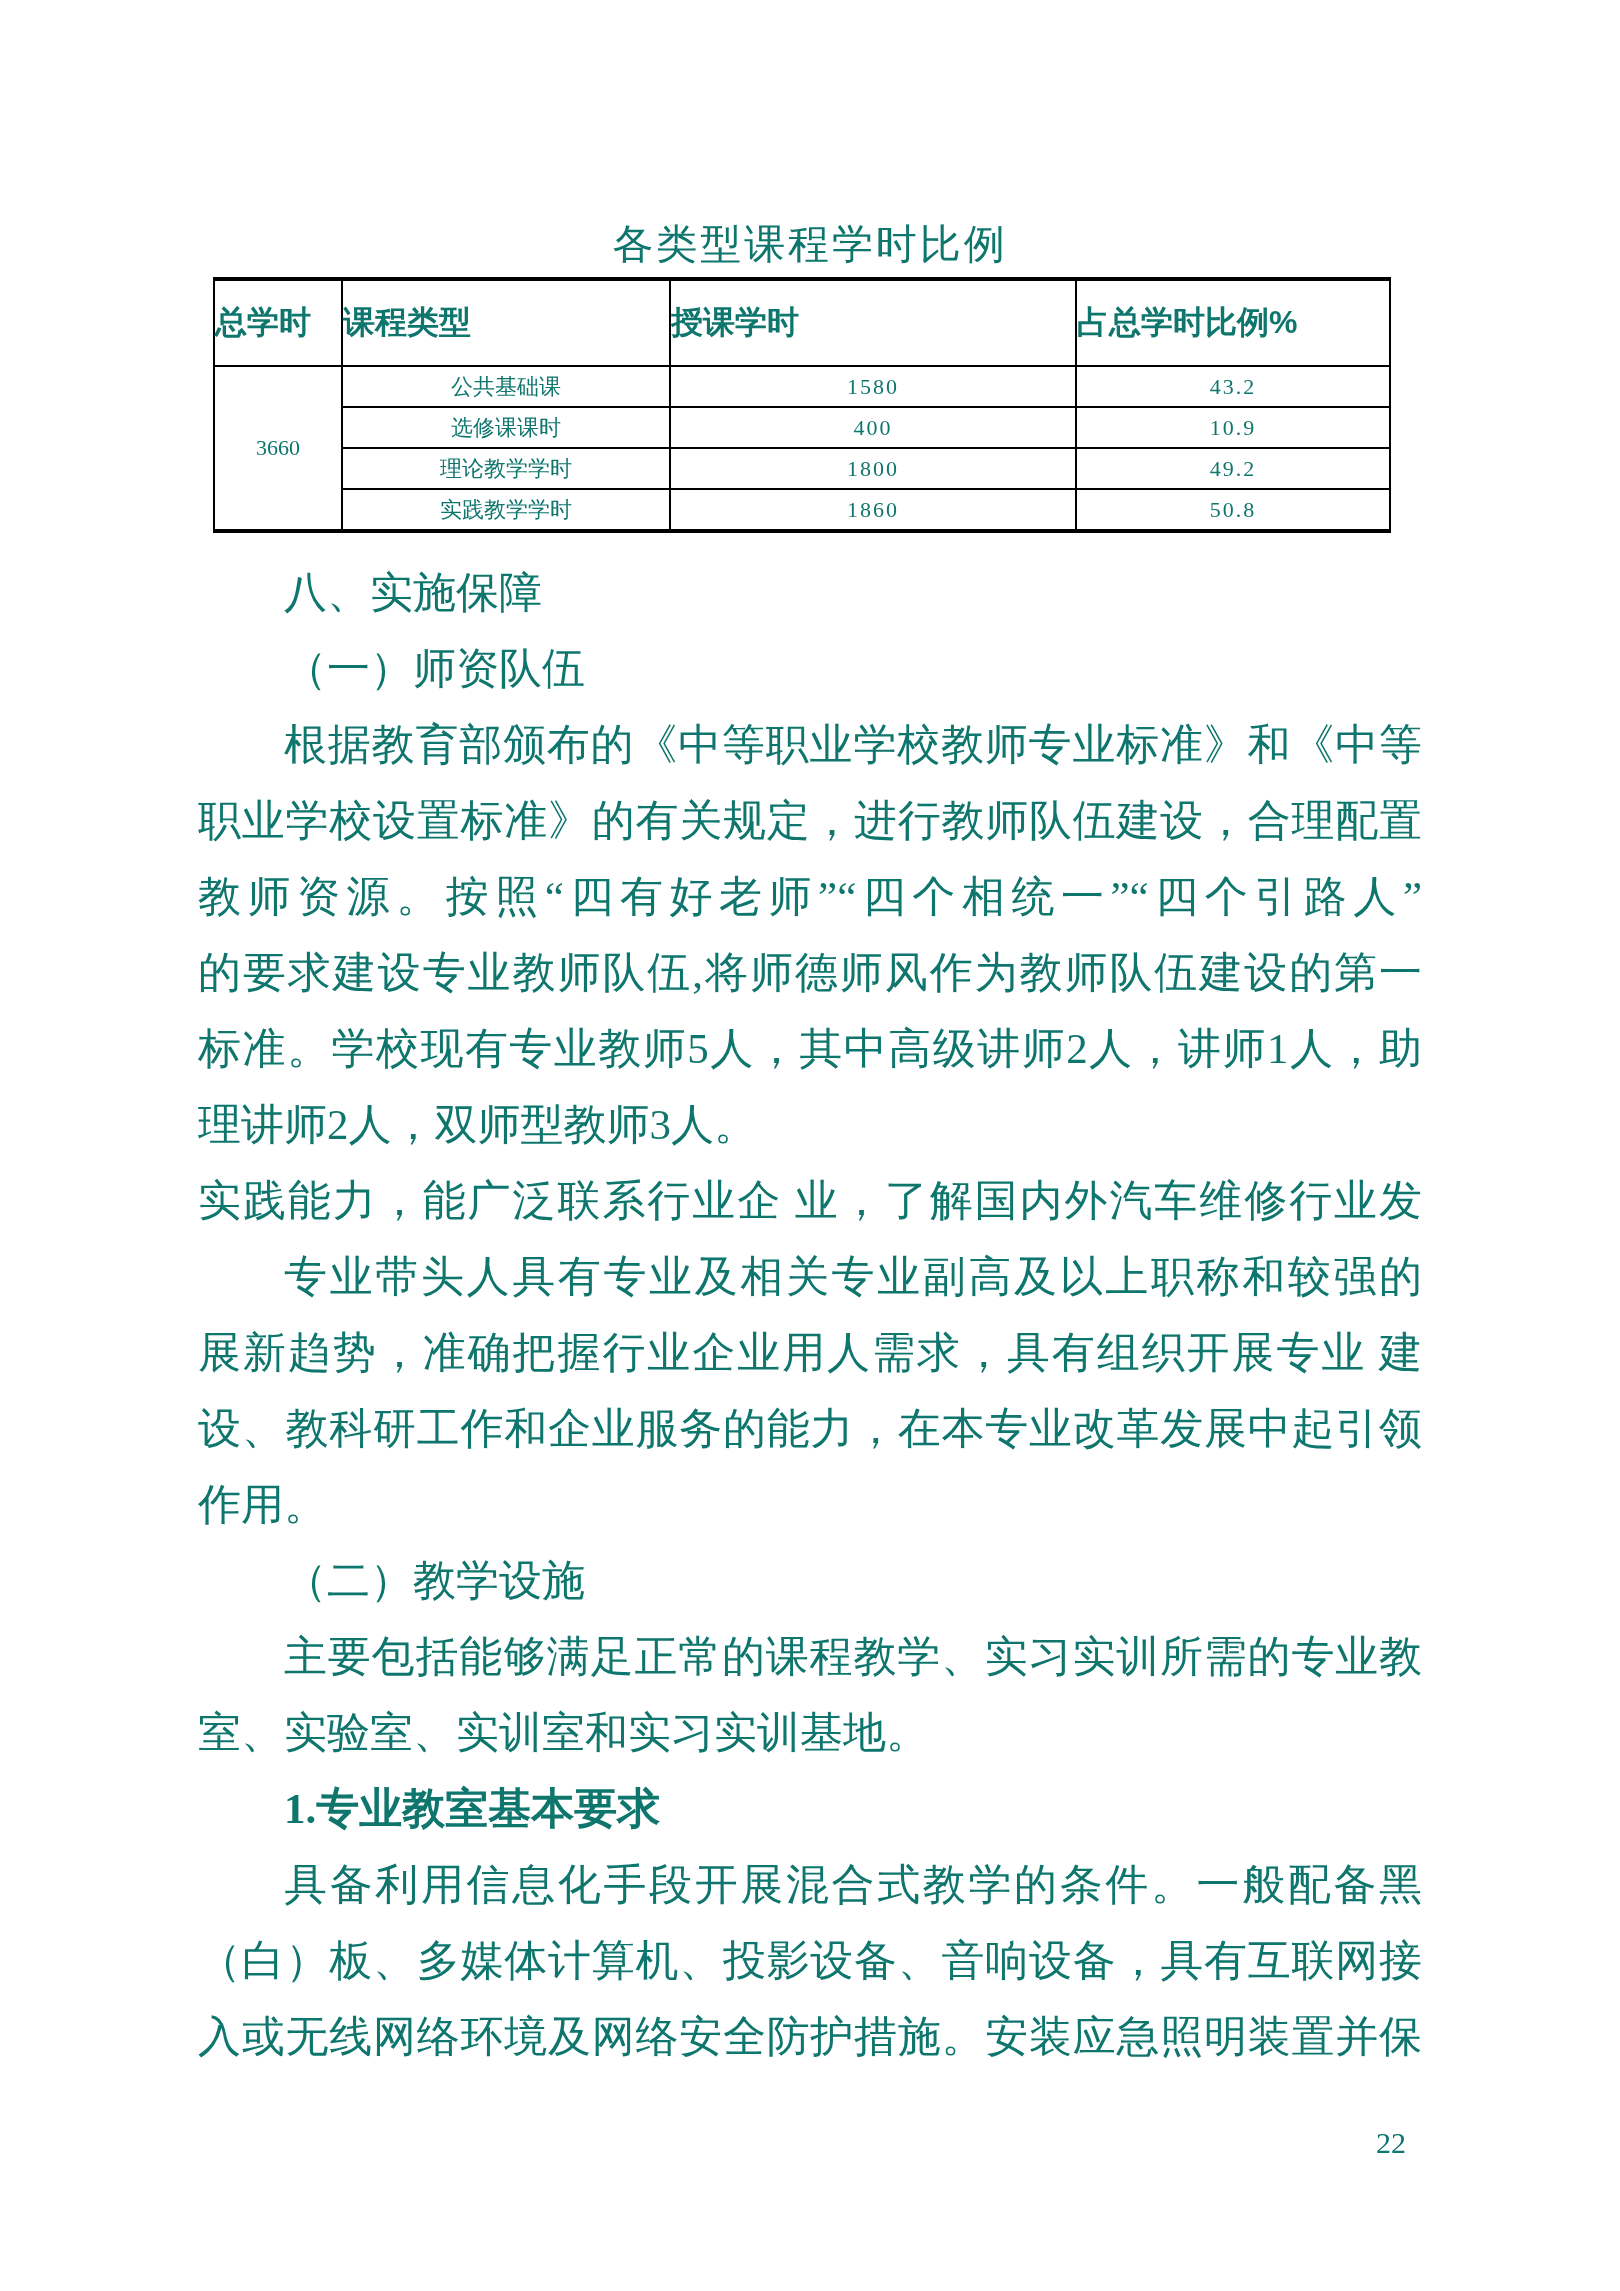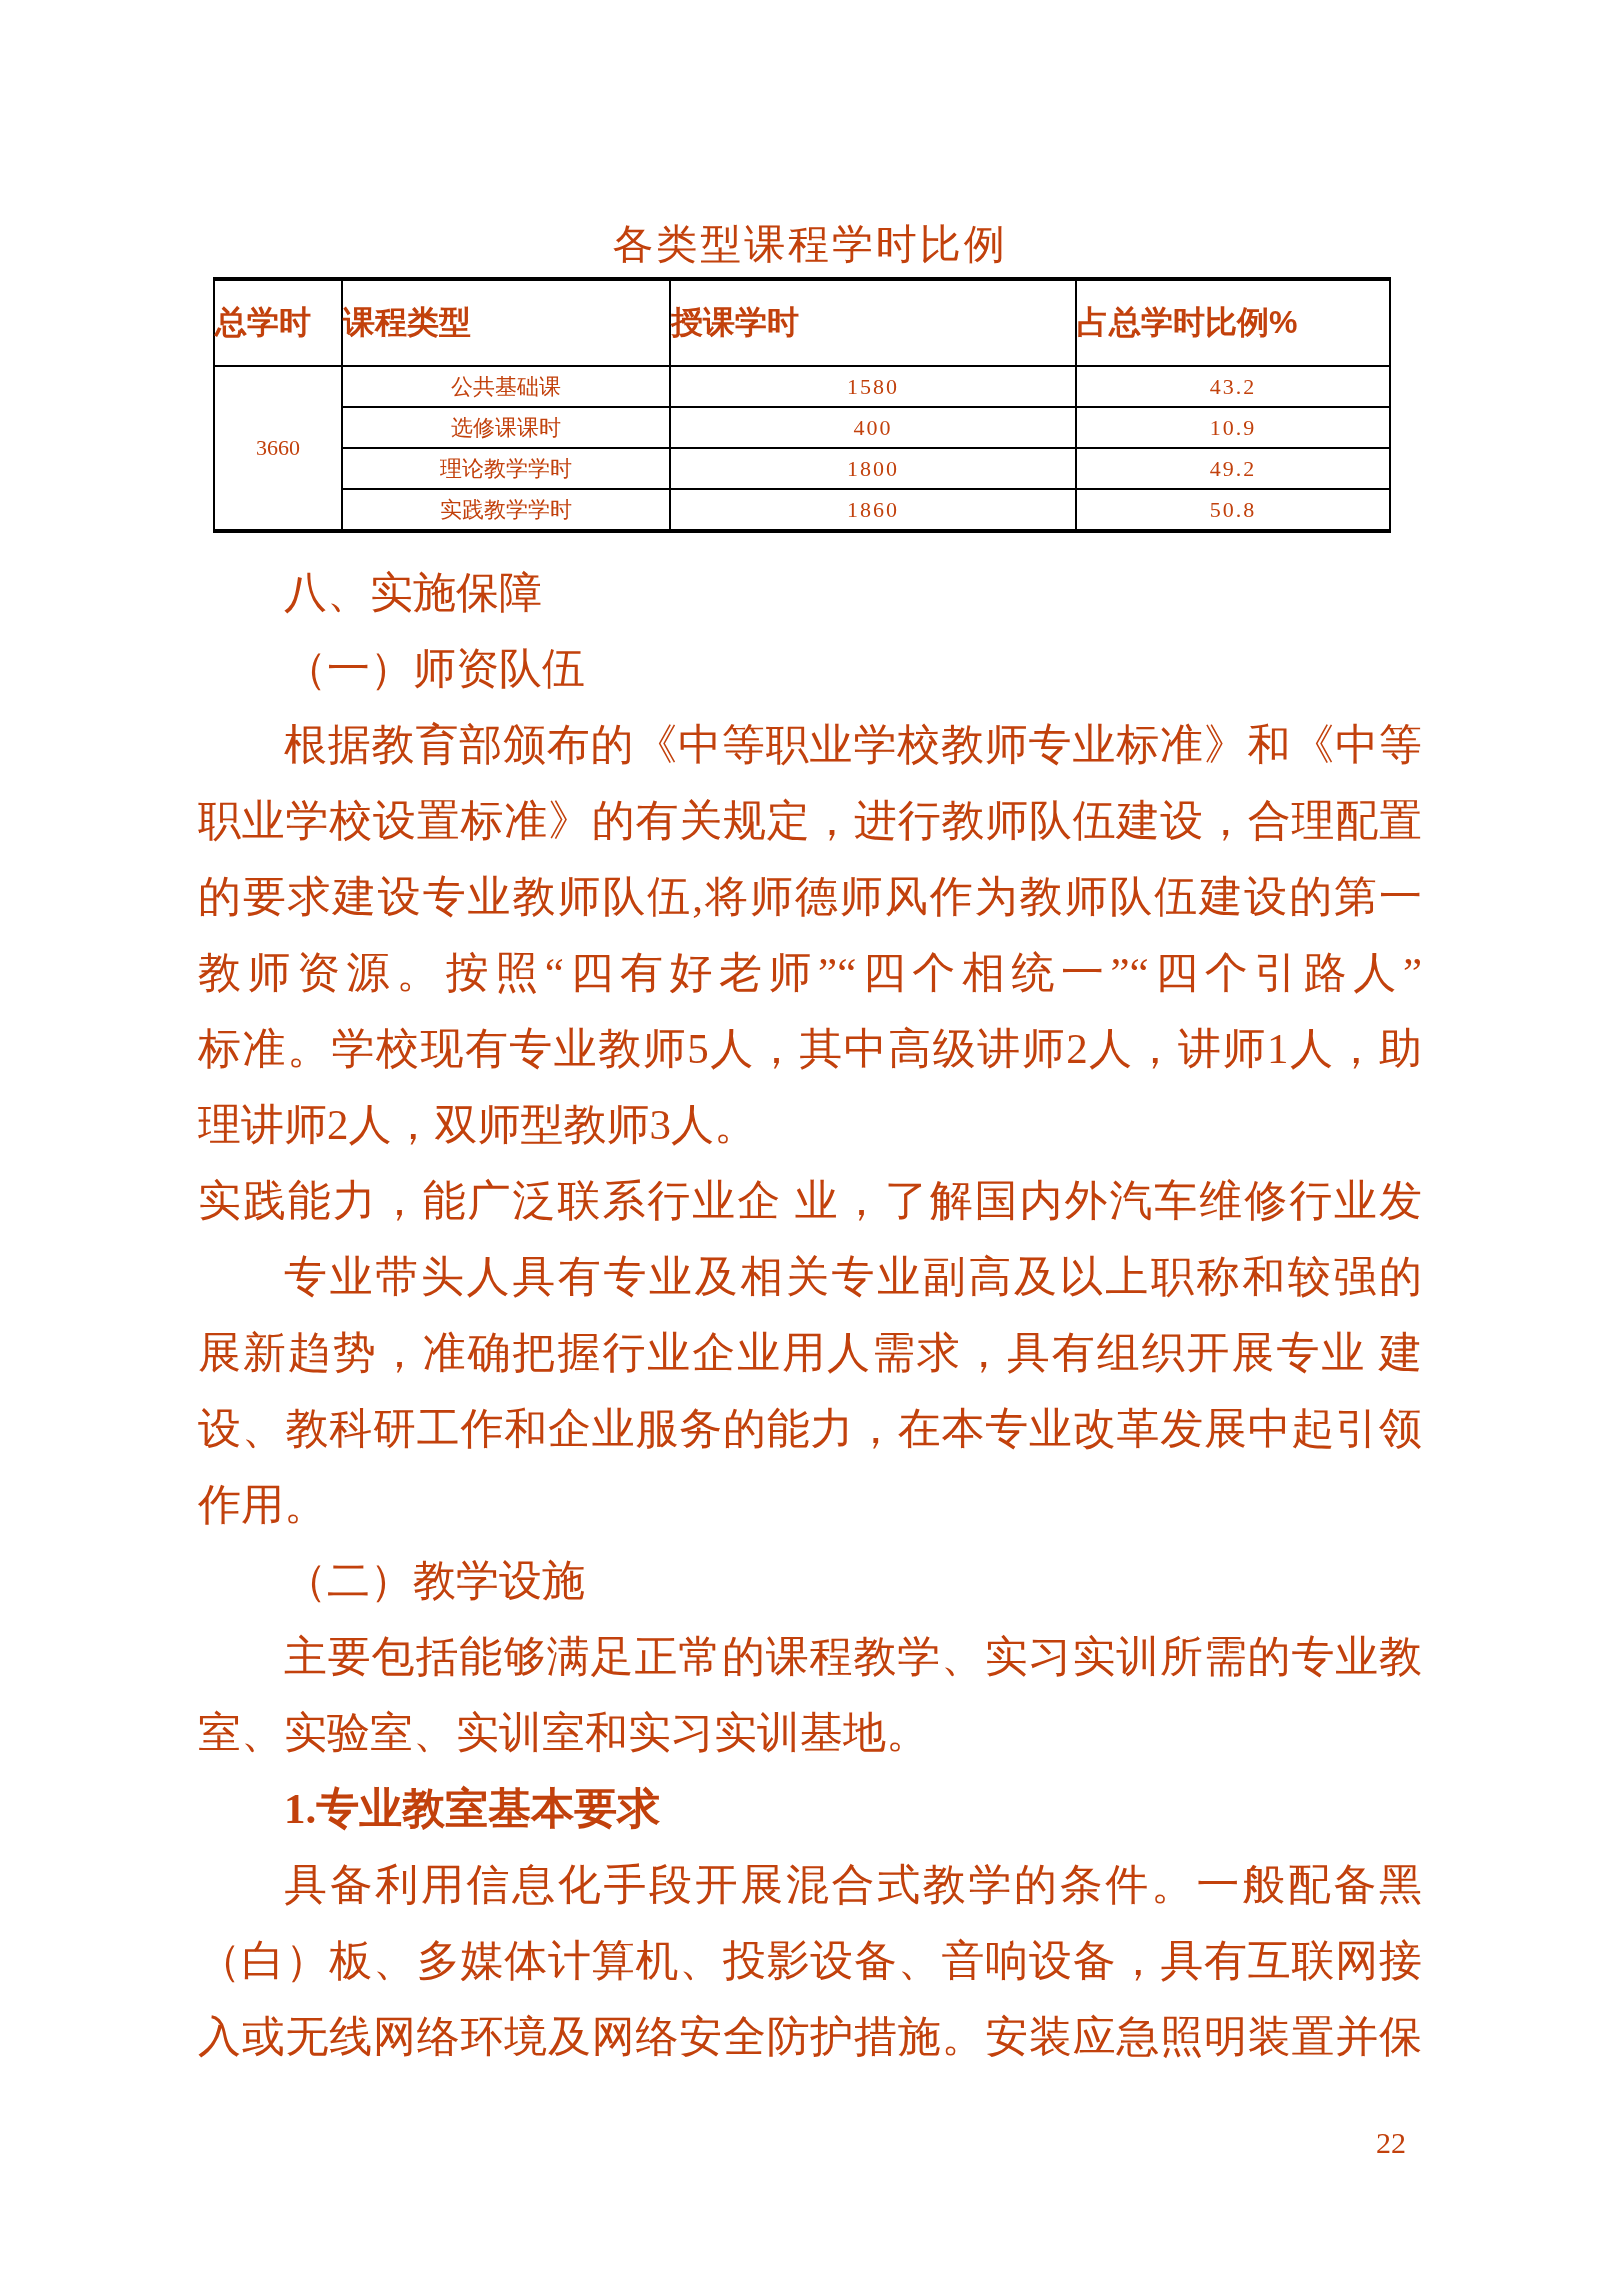--- a/index.html
+++ b/index.html
@@ -1,20 +1,20 @@
 <!DOCTYPE html>
 <html><head>
 <meta charset="utf-8">
 <style>
   html,body{margin:0;padding:0;background:#888;}
   .page{
     position:relative;
     width:1620px;height:2292px;
     background:#ffffff;
-    color:#c2410c;
+    color:#0f766e;
     font-family:"Liberation Serif","DejaVu Serif",serif;
     overflow:hidden;
     margin:0 auto;
   }
   .doc-title{
     position:absolute;
     top:212px;left:198px;width:1224px;
     text-align:center;
     font-size:41px;line-height:65px;
     letter-spacing:2.9px;
@@ -116,22 +116,22 @@
     </tbody>
   </table>
 
   <div class="content">
 
     <div class="tline left ind">八、实施保障</div>
     <div class="tline left ind">（一）师资队伍</div>
 
     <div class="tline ind">根据教育部颁布的《中等职业学校教师专业标准》和《中等</div>
     <div class="tline">职业学校设置标准》的有关规定，进行教师队伍建设，合理配置</div>
+    <div class="tline">教师资源。按照“四有好老师”“四个相统一”“四个引路人”</div>
     <div class="tline">的要求建设专业教师队伍,将师德师风作为教师队伍建设的第一</div>
-    <div class="tline">教师资源。按照“四有好老师”“四个相统一”“四个引路人”</div>
     <div class="tline">标准。学校现有专业教师5人，其中高级讲师2人，讲师1人，助</div>
     <div class="tline last">理讲师2人，双师型教师3人。</div>
 
     <div class="tline">实践能力，能广泛联系行业企 业，了解国内外汽车维修行业发</div>
     <div class="tline ind">专业带头人具有专业及相关专业副高及以上职称和较强的</div>
     <div class="tline">展新趋势，准确把握行业企业用人需求，具有组织开展专业 建</div>
     <div class="tline">设、教科研工作和企业服务的能力，在本专业改革发展中起引领</div>
     <div class="tline last">作用。</div>
 
     <div class="tline left ind">（二）教学设施</div>

